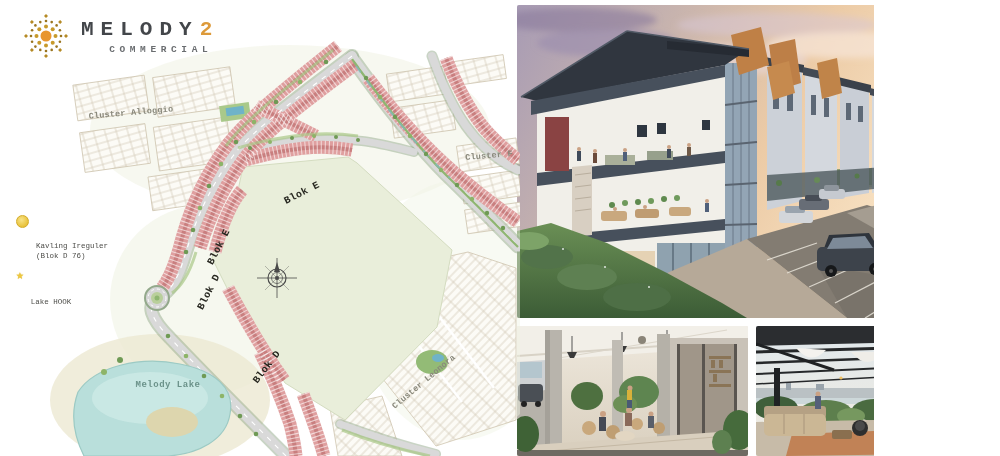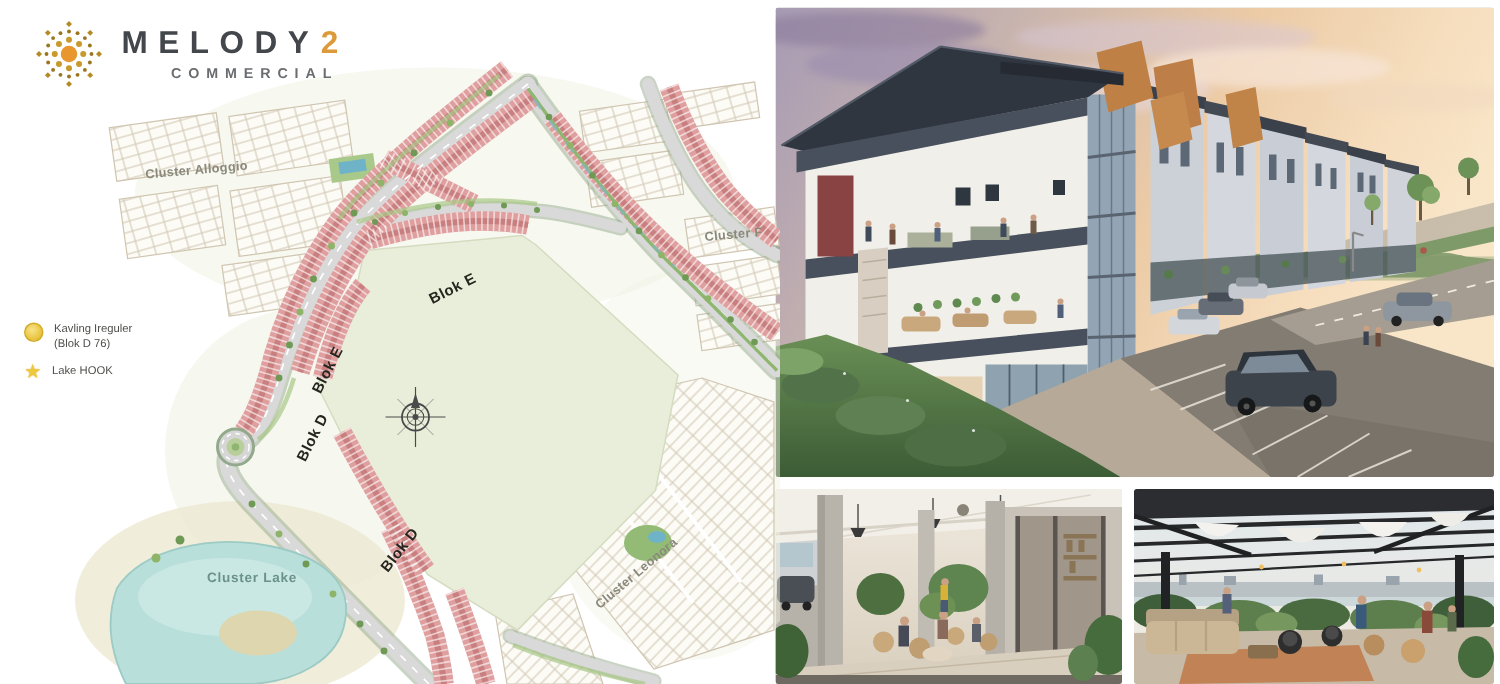--- a/index.html
+++ b/index.html
@@ -1,31 +1,31 @@
 <!DOCTYPE html>
 <html><head>
 <meta charset="utf-8">
 <style>
   html,body{margin:0;padding:0;background:#ffffff;}
-  .stage{position:relative;width:1000px;height:456px;background:#ffffff;overflow:hidden;
-         font-family:Liberation Sans, sans-serif;}
+  .stage{position:relative;width:874px;height:456px;background:#ffffff;overflow:hidden;
+         font-family:Liberation Mono, monospace;}
   
   .logo{position:absolute;left:22px;top:12px;display:flex;align-items:center;gap:11px;z-index:30;}
   .brand-text{display:flex;flex-direction:column;}
   .brand-line{display:flex;align-items:baseline;}
   .brand-name{font-size:21px;font-weight:700;letter-spacing:7px;color:#43464a;}
   .brand-number{font-size:21px;font-weight:700;color:#dd9a3a;margin-left:1px;}
   .brand-sub{font-size:9.5px;font-weight:600;letter-spacing:4.6px;color:#6a6d70;margin-top:3px;text-align:right;}
   
   .legend{position:absolute;left:16px;top:214px;z-index:30;display:flex;flex-direction:column;gap:8px;}
   .legend-row{display:flex;align-items:flex-start;gap:7px;}
   .legend-circle{width:11px;height:11px;border-radius:50%;margin-top:1px;
      background:radial-gradient(circle at 40% 35%,#f8e387,#e8c23c 70%);border:1px solid #d3ab28;}
   .legend-star{font-size:13px;line-height:11px;color:#eec83e;text-shadow:0 0 1px #d8b02c;}
-  .legend-text{font-size:7.5px;line-height:1.3;color:#4e4e4a;}
+  .legend-text{font-size:7.5px;line-height:1.3;color:#4e4e4a;margin-top:28px;}
   
   .map-svg{position:absolute;left:0;top:0;z-index:10;}
   .map-label{position:absolute;z-index:20;white-space:nowrap;transform:translate(-50%,-50%) rotate(var(--r,0deg));}
   .lbl-cluster{font-size:8.5px;font-weight:600;color:#8a897c;letter-spacing:.2px;}
   .lbl-blok{font-size:10px;font-weight:700;color:#26261f;letter-spacing:.4px;}
   .lbl-lake{font-size:9px;font-weight:700;color:#6b928a;letter-spacing:.5px;}
   .pk{fill:none;stroke:#df9f9f;stroke-width:13;}
   .pkc{fill:none;stroke:#c97f7f;stroke-width:4;}
   .pkd{fill:none;stroke:#ffffff;stroke-width:13;stroke-dasharray:1.1 2.9;opacity:.6;}
   .rdc{fill:none;stroke:#93a98b;stroke-width:14;opacity:.5;stroke-linecap:round;}
@@ -297,21 +297,21 @@
       <polygon points="277,262 274,272 280,272" fill="#4a4a4a" stroke="none"></polygon>
     </g>
   </svg>
 
   <div class="map-label lbl-cluster" style="left:131px;top:113px;--r:-5deg">Cluster Alloggio</div>
   <div class="map-label lbl-cluster" style="left:489px;top:156px;--r:-5deg">Cluster F</div>
   <div class="map-label lbl-blok" style="left:302px;top:193px;--r:-27deg">Blok E</div>
   <div class="map-label lbl-blok" style="left:219px;top:247px;--r:-63deg">Blok E</div>
   <div class="map-label lbl-blok" style="left:209px;top:292px;--r:-63deg">Blok D</div>
   <div class="map-label lbl-blok" style="left:267px;top:367px;--r:-52deg">Blok D</div>
-  <div class="map-label lbl-lake" style="left:168px;top:385px;--r:0deg">Cluster Lake</div>
+  <div class="map-label lbl-lake" style="left:168px;top:385px;--r:0deg">Melody Lake</div>
   <div class="map-label lbl-cluster" style="left:424px;top:382px;--r:-40deg">Cluster Leonora</div>
 
   <div class="photo photo-main">
     <svg width="479" height="313" viewBox="0 0 479 313">
       <defs>
         <linearGradient id="sky1" x1="0" y1="0" x2="1" y2="0.35">
           <stop offset="0" stop-color="#a79bb4"></stop>
             <stop offset="0.3" stop-color="#c7b3ae"></stop>
           <stop offset="0.6" stop-color="#eccba6"></stop>
             <stop offset="0.85" stop-color="#f6debe"></stop>

